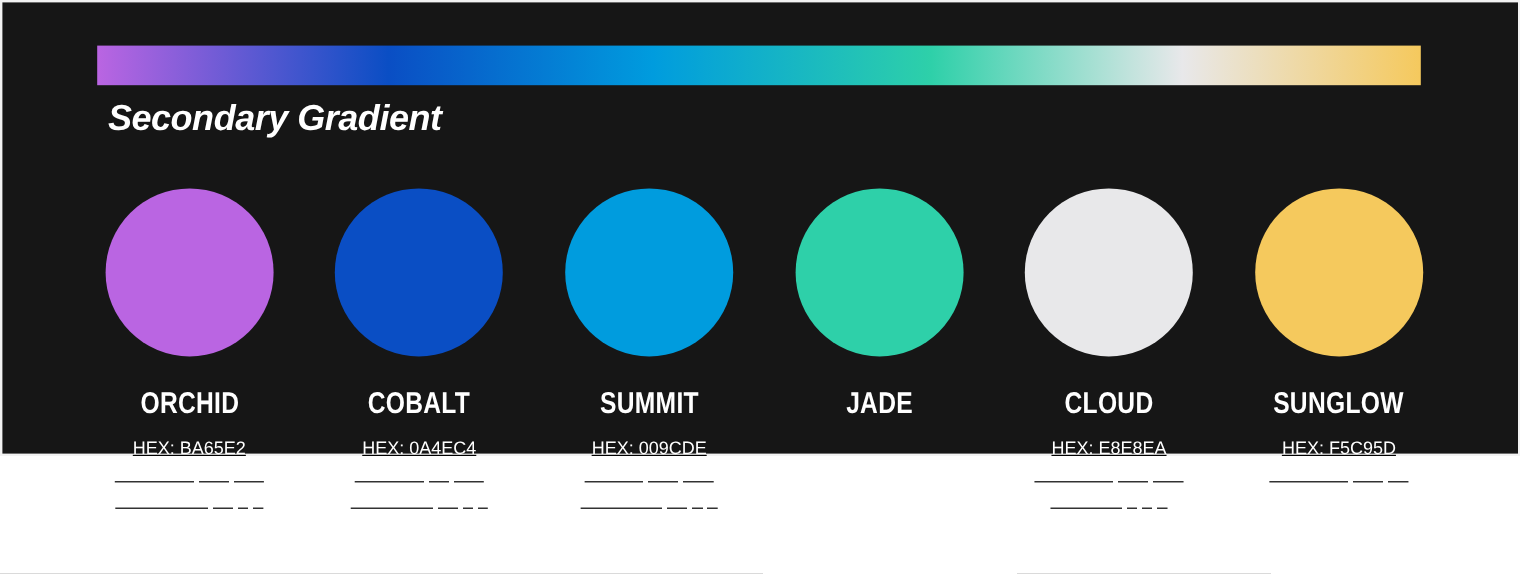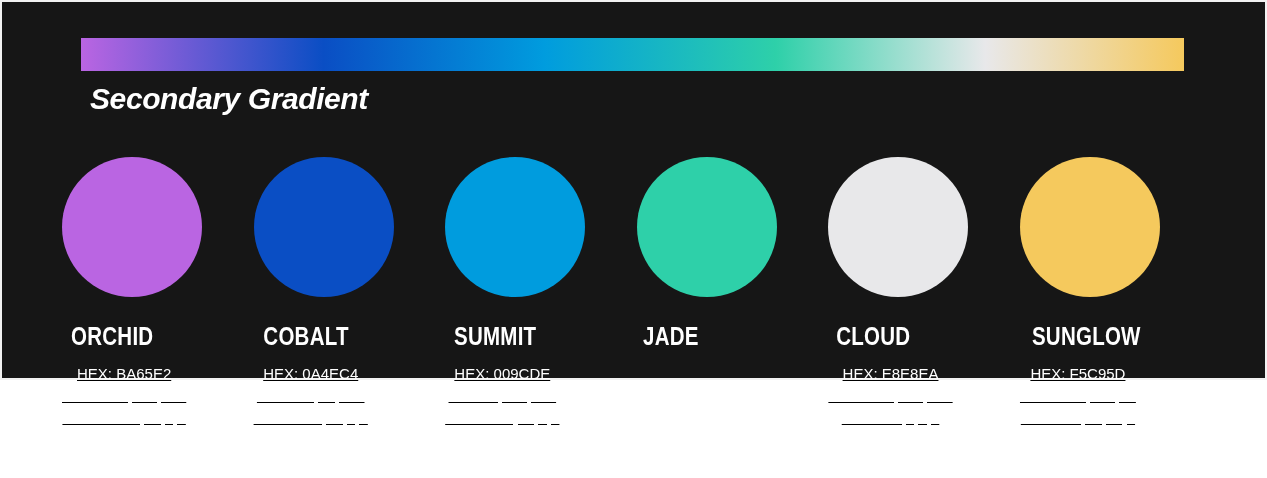--- a/index.html
+++ b/index.html
@@ -52,21 +52,21 @@
     top: 155px;
     width: 1150px;
     display: flex;
     flex-direction: row;
     align-items: flex-start;
   }
   .swatch {
     width: 191.6px;
     display: flex;
     flex-direction: column;
-    align-items: flex-start;
+    align-items: center;
   }
   .swatch-circle {
     width: 140px;
     height: 140px;
     border-radius: 50%;
   }
   .swatch-name {
     margin-top: 25px;
     font-size: 25px;
     font-weight: bold;
@@ -138,18 +138,17 @@
           <div class="spec-line">RGB: 285,636,369</div>
           <div class="spec-line">CMYK: 8,6,5,0</div>
         </div>
       </div>
       <div class="swatch">
         <div class="swatch-circle" style="background: rgb(245, 201, 93);"></div>
         <div class="swatch-name">SUNGLOW</div>
         <div class="swatch-specs">
           <div class="spec-line">HEX: F5C95D</div>
           <div class="spec-line">RGB: 245,201,93</div>
-          <div class="spec-line">CMYK: 4,20,74,0</div>
         </div>
       </div>
     </div>
 
 </div>
 
 </body></html>

